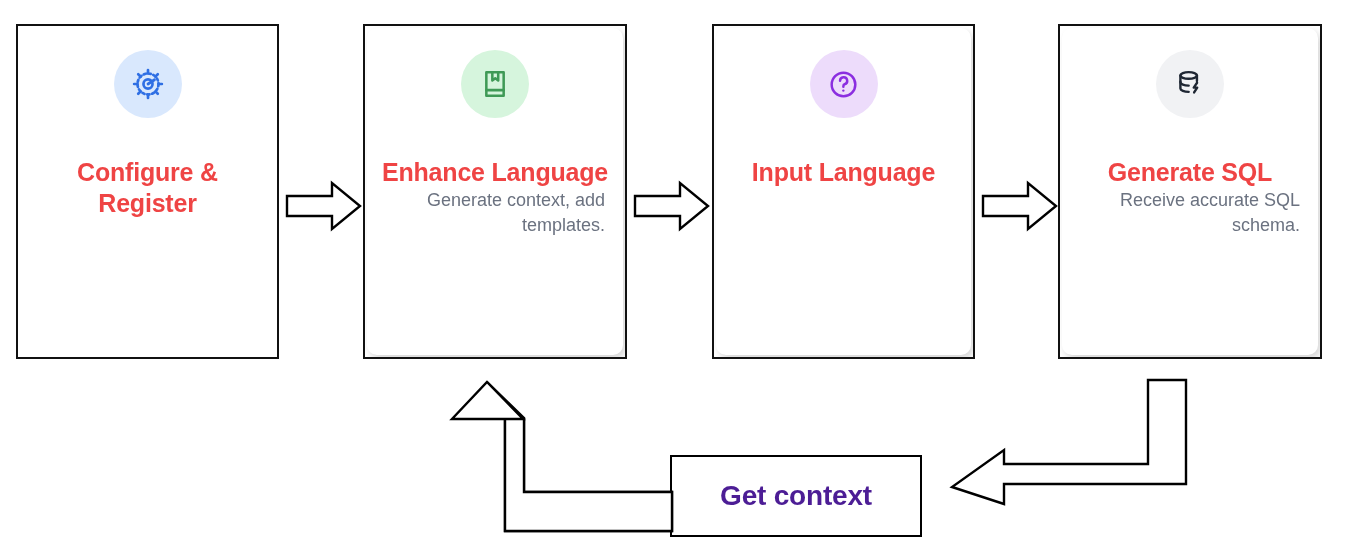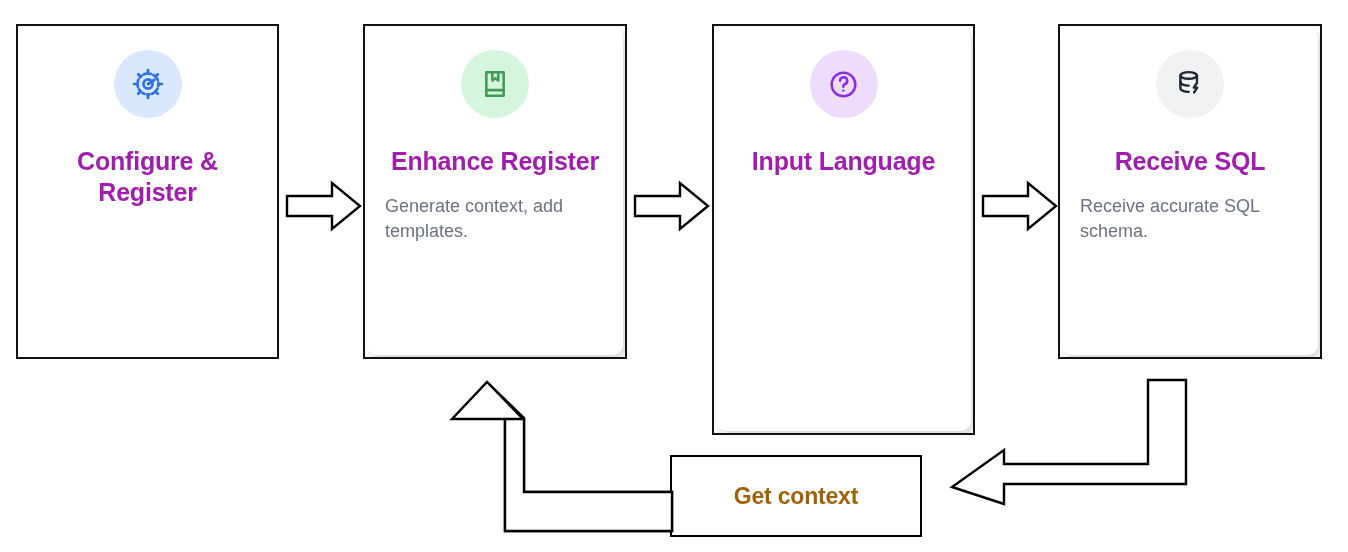--- a/index.html
+++ b/index.html
@@ -35,53 +35,53 @@
     box-shadow:3px 4px 7px rgba(0,0,0,0.16);
   }
   .icon-bubble{
     width:68px;height:68px;border-radius:50%;
     margin-top:22px;
     display:flex;align-items:center;justify-content:center;
     flex:none;
   }
   .icon-bubble svg{display:block;}
   .card-title{
-    margin-top:28px;
+    margin-top:39px;
     font-size:25px;
     font-weight:bold;
     line-height:1.23;
     text-align:center;
-    color:#a21caf;
+    color:#ef4444;
     letter-spacing:-0.2px;
     padding:0 10px;
   }
   .card-desc{
-    margin-top:17px;
+    margin-top:0;
     font-size:18px;
     line-height:1.42;
-    text-align:left;
+    text-align:right;
     color:#6b7280;
     padding:0 18px;
   }
 
   
   .shape{position:absolute;}
   .shape svg{display:block;overflow:visible;}
   .blockarrow{fill:#ffffff;stroke:#000000;stroke-width:2.4;stroke-linejoin:miter;}
 
   
   .ctx-box{
     position:absolute;
     box-sizing:border-box;
     border:2.5px solid #000000;
     background:#ffffff;
     display:flex;align-items:center;justify-content:center;
   }
   .ctx-label{
-    font-size:23px;font-weight:bold;color:#a16207;letter-spacing:-0.2px;
+    font-size:28px;font-weight:bold;color:#4c1d95;letter-spacing:-0.2px;
   }
 </style>
 </head>
 <body>
 
 <div id="stage">
 
   <div class="card" style="left:16px;top:24px;width:263px;height:335px;">
     <div class="inner">
       <div class="icon-bubble" style="background:#d9e8fd;">
@@ -108,32 +108,32 @@
     <div class="inner">
       <div class="icon-bubble" style="background:#d6f5dd;">
         <span>
           <svg width="32" height="32" viewBox="0 0 24 24" fill="none" stroke="#3f9a56" stroke-width="1.9" stroke-linecap="round" stroke-linejoin="round">
             <path d="M5.5 3.2h13v17.6h-13z"></path>
             <path d="M5.5 16.6h13"></path>
             <path d="M10 3.2v6.1l2.2-1.6 2.2 1.6V3.2"></path>
           </svg>
         </span>
       </div>
-      <div class="card-title">Enhance Register</div>
+      <div class="card-title">Enhance Language</div>
       <div class="card-desc">Generate context, add templates.</div>
     </div>
   </div>
 
   <div class="shape" style="left:634px;top:182px;">
     <svg width="76" height="48" viewBox="0 0 76 48">
       <polygon class="blockarrow" points="1,14 46,14 46,1 74,24 46,47 46,34 1,34"></polygon>
     </svg>
   </div>
 
-  <div class="card soft" style="left:712px;top:24px;width:263px;height:411px;">
+  <div class="card soft" style="left:712px;top:24px;width:263px;height:335px;">
     <div class="inner">
       <div class="icon-bubble" style="background:#eddcfb;">
         <span>
           <svg width="33" height="33" viewBox="0 0 24 24" fill="none" stroke="#8b2ee0" stroke-width="1.8" stroke-linecap="round" stroke-linejoin="round">
             <circle cx="12" cy="12" r="8.6"></circle>
             <path d="M9.5 9.3a2.6 2.6 0 1 1 3.3 2.5c-.6.2-.9.8-.9 1.4v.5"></path>
             <circle cx="11.9" cy="16.4" r="0.85" fill="#8b2ee0" stroke="none"></circle>
           </svg>
         </span>
       </div>
@@ -153,21 +153,21 @@
         <span>
           <svg width="32" height="32" viewBox="0 0 24 24" fill="none" stroke="#1f2733" stroke-width="1.8" stroke-linecap="round" stroke-linejoin="round">
             <ellipse cx="11" cy="5.6" rx="6.2" ry="2.5"></ellipse>
             <path d="M4.8 5.6v5.1c0 1.4 2.8 2.5 6.2 2.5"></path>
             <path d="M4.8 10.3v5.1c0 1.4 2.8 2.5 6.2 2.5"></path>
             <path d="M17.2 5.6v4.1"></path>
             <path d="M17.3 11.1l-2.5 3.6h2.6l-2.3 3.6"></path>
           </svg>
         </span>
       </div>
-      <div class="card-title">Receive SQL</div>
+      <div class="card-title">Generate SQL</div>
       <div class="card-desc">Receive accurate SQL schema.</div>
     </div>
   </div>
 
   <div class="shape" style="left:948px;top:376px;">
     <svg width="246" height="140" viewBox="0 0 246 140">
       <polygon class="blockarrow" points="200,4 238,4 238,108 56,108 56,128 4,111 56,74 56,88 200,88"></polygon>
     </svg>
   </div>
 

